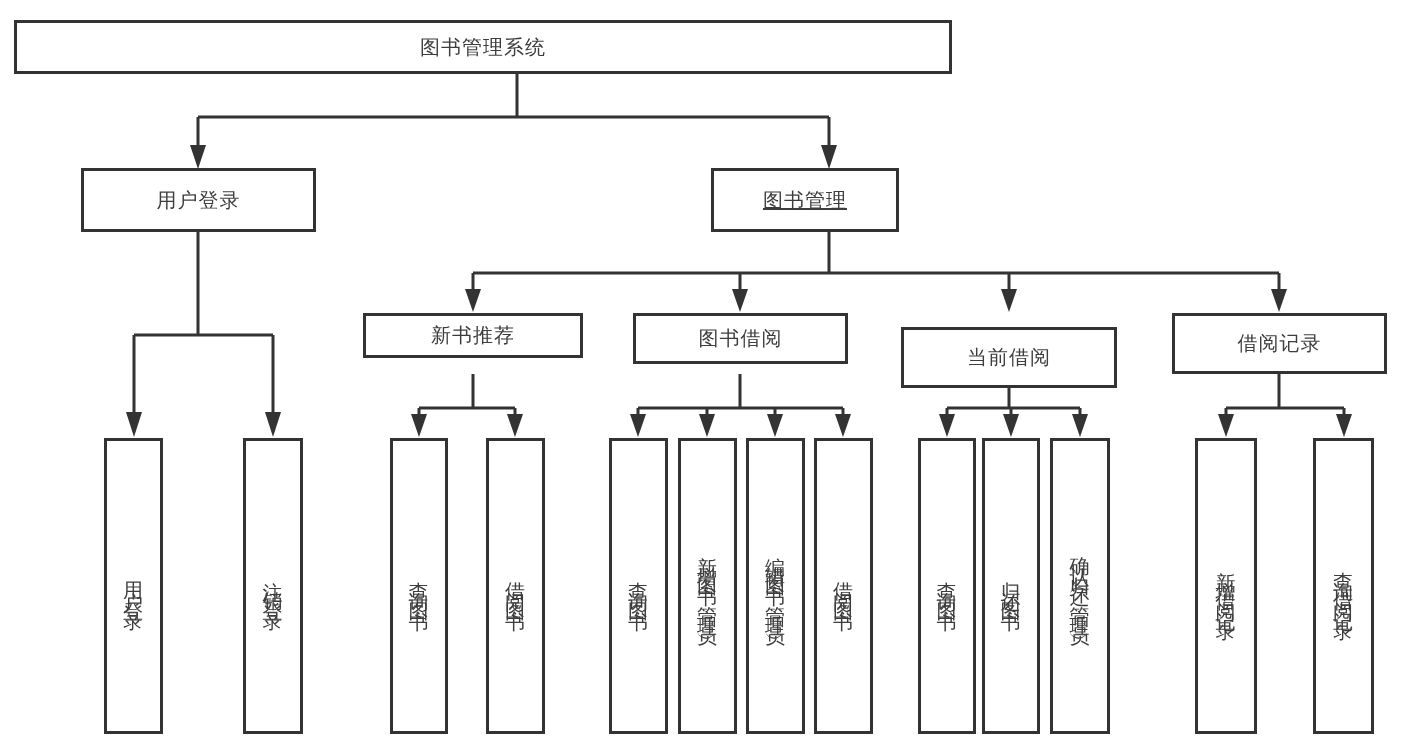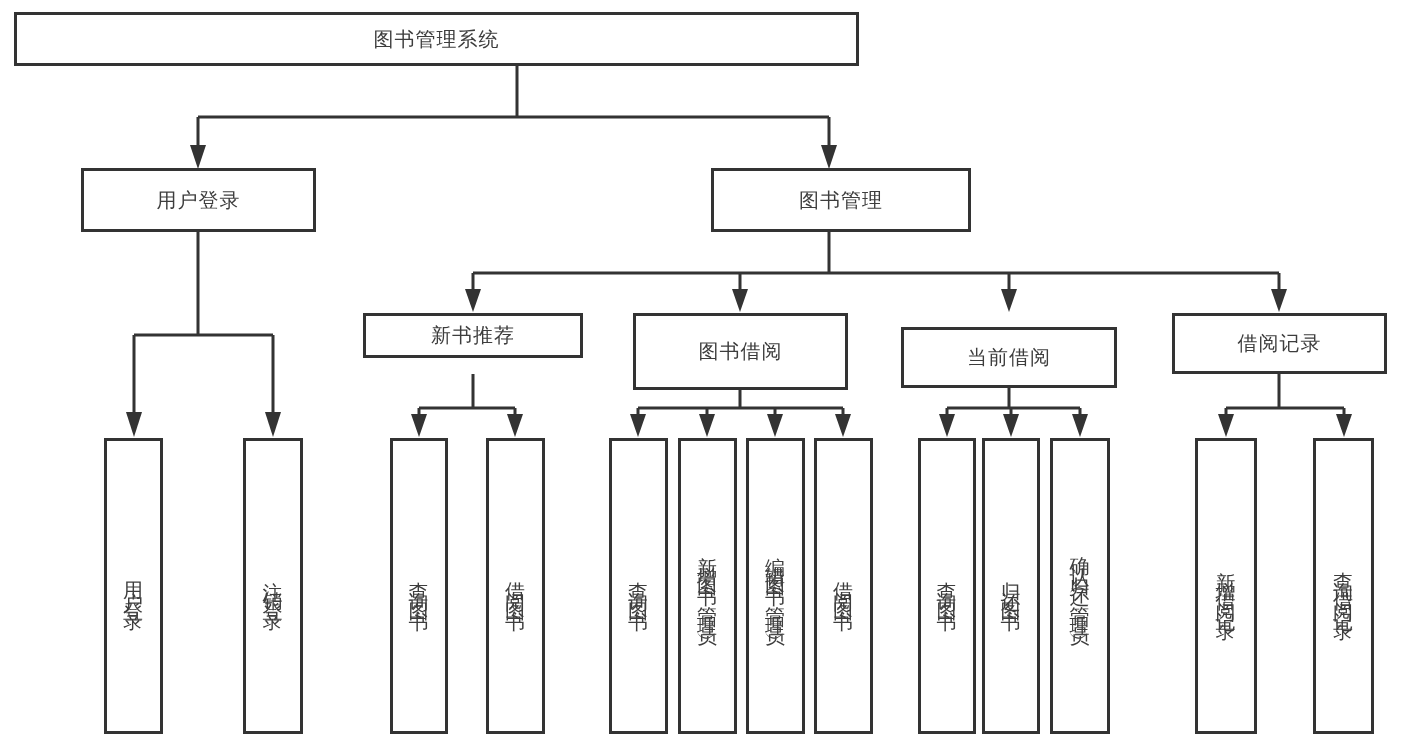--- a/index.html
+++ b/index.html
@@ -109,35 +109,35 @@
       <polygon points="767,414 783,414 775,437"></polygon>
       <polygon points="835,414 851,414 843,437"></polygon>
       <polygon points="939,414 955,414 947,437"></polygon>
       <polygon points="1003,414 1019,414 1011,437"></polygon>
       <polygon points="1072,414 1088,414 1080,437"></polygon>
       <polygon points="1218,414 1234,414 1226,437"></polygon>
       <polygon points="1336,414 1352,414 1344,437"></polygon>
     </g>
   </svg>
 
-  <div class="hbox" style="left:14px; top:12px; width:845px; height:54px;">
+  <div class="hbox" style="left:14px; top:20px; width:938px; height:54px;">
     <span>图书管理系统</span>
   </div>
 
   <div class="hbox" style="left:81px; top:168px; width:235px; height:64px;">
     <span>用户登录</span>
   </div>
-  <div class="hbox" style="left:711px; top:168px; width:260px; height:64px;">
+  <div class="hbox" style="left:711px; top:168px; width:188px; height:64px;text-decoration:underline;">
     <span>图书管理</span>
   </div>
 
   <div class="hbox" style="left:363px; top:313px; width:220px; height:45px;">
     <span>新书推荐</span>
   </div>
-  <div class="hbox" style="left:633px; top:313px; width:215px; height:77px;">
+  <div class="hbox" style="left:633px; top:313px; width:215px; height:51px;">
     <span>图书借阅</span>
   </div>
   <div class="hbox" style="left:901px; top:313px; width:216px; height:61px;margin-top:14px;">
     <span>当前借阅</span>
   </div>
   <div class="hbox" style="left:1172px; top:313px; width:215px; height:61px;">
     <span>借阅记录</span>
   </div>
 
   <div class="vbox" style="left:104px; top:438px; width:59px; height:296px;">

